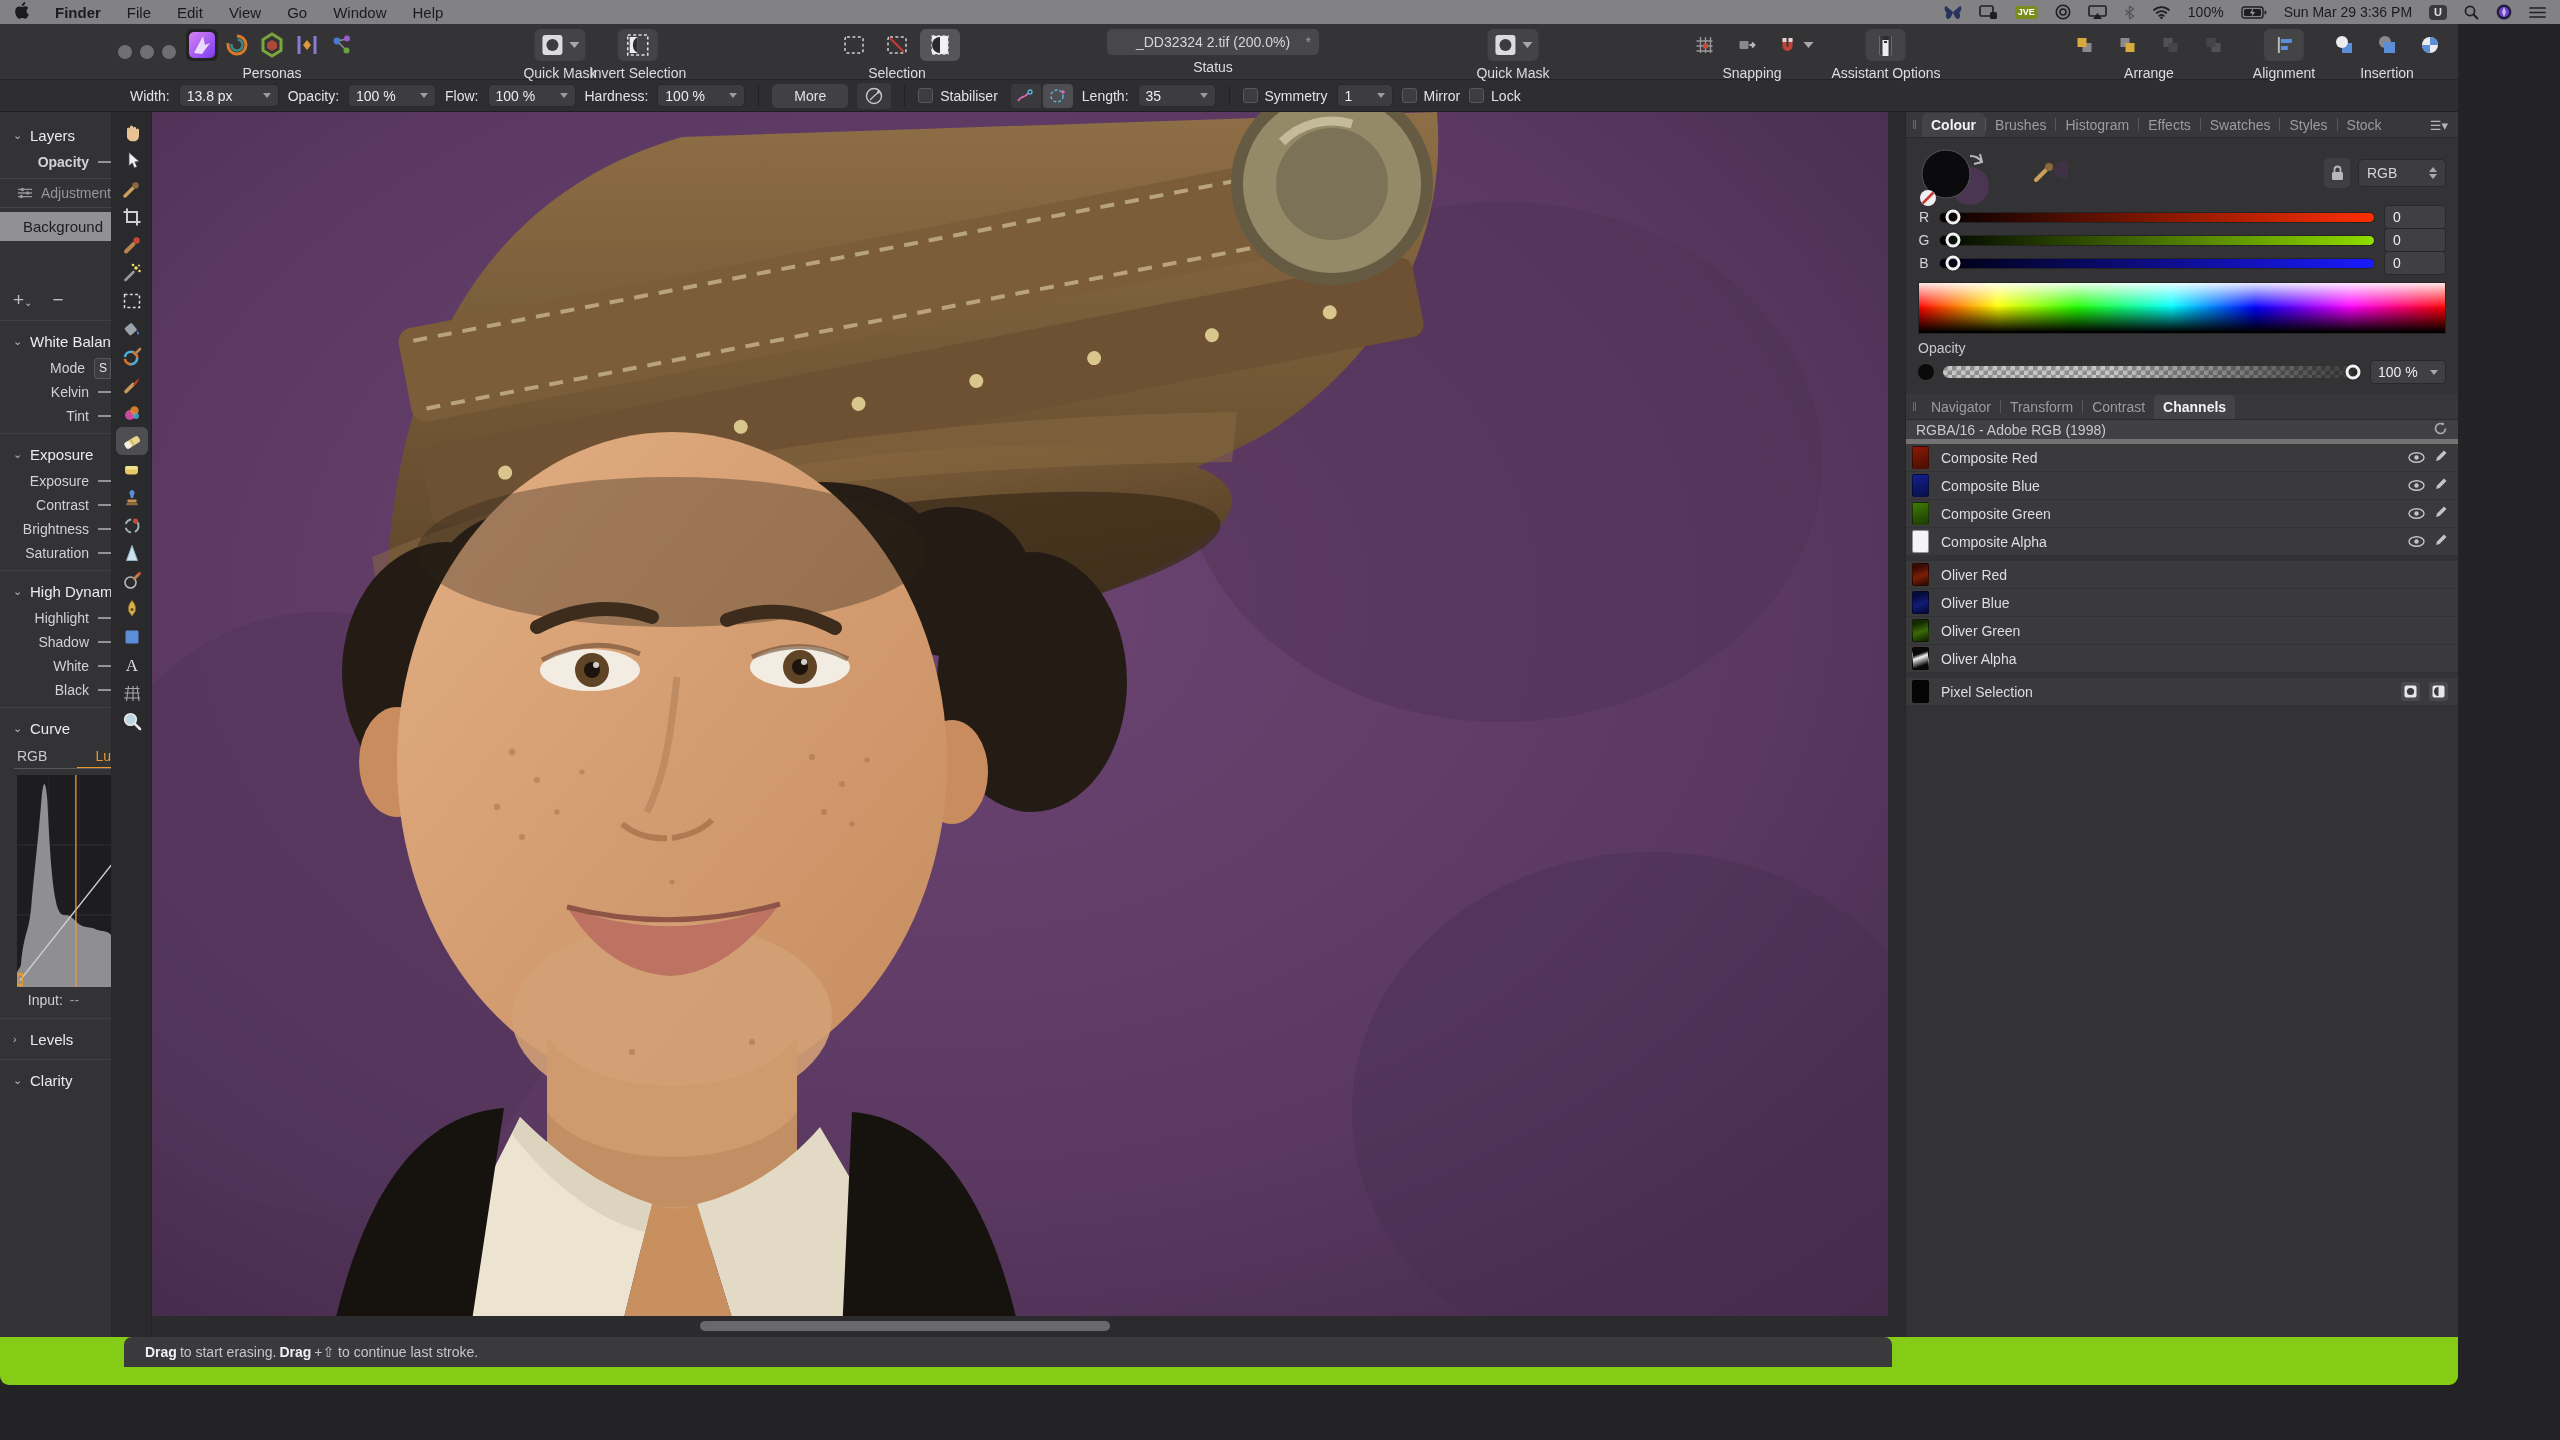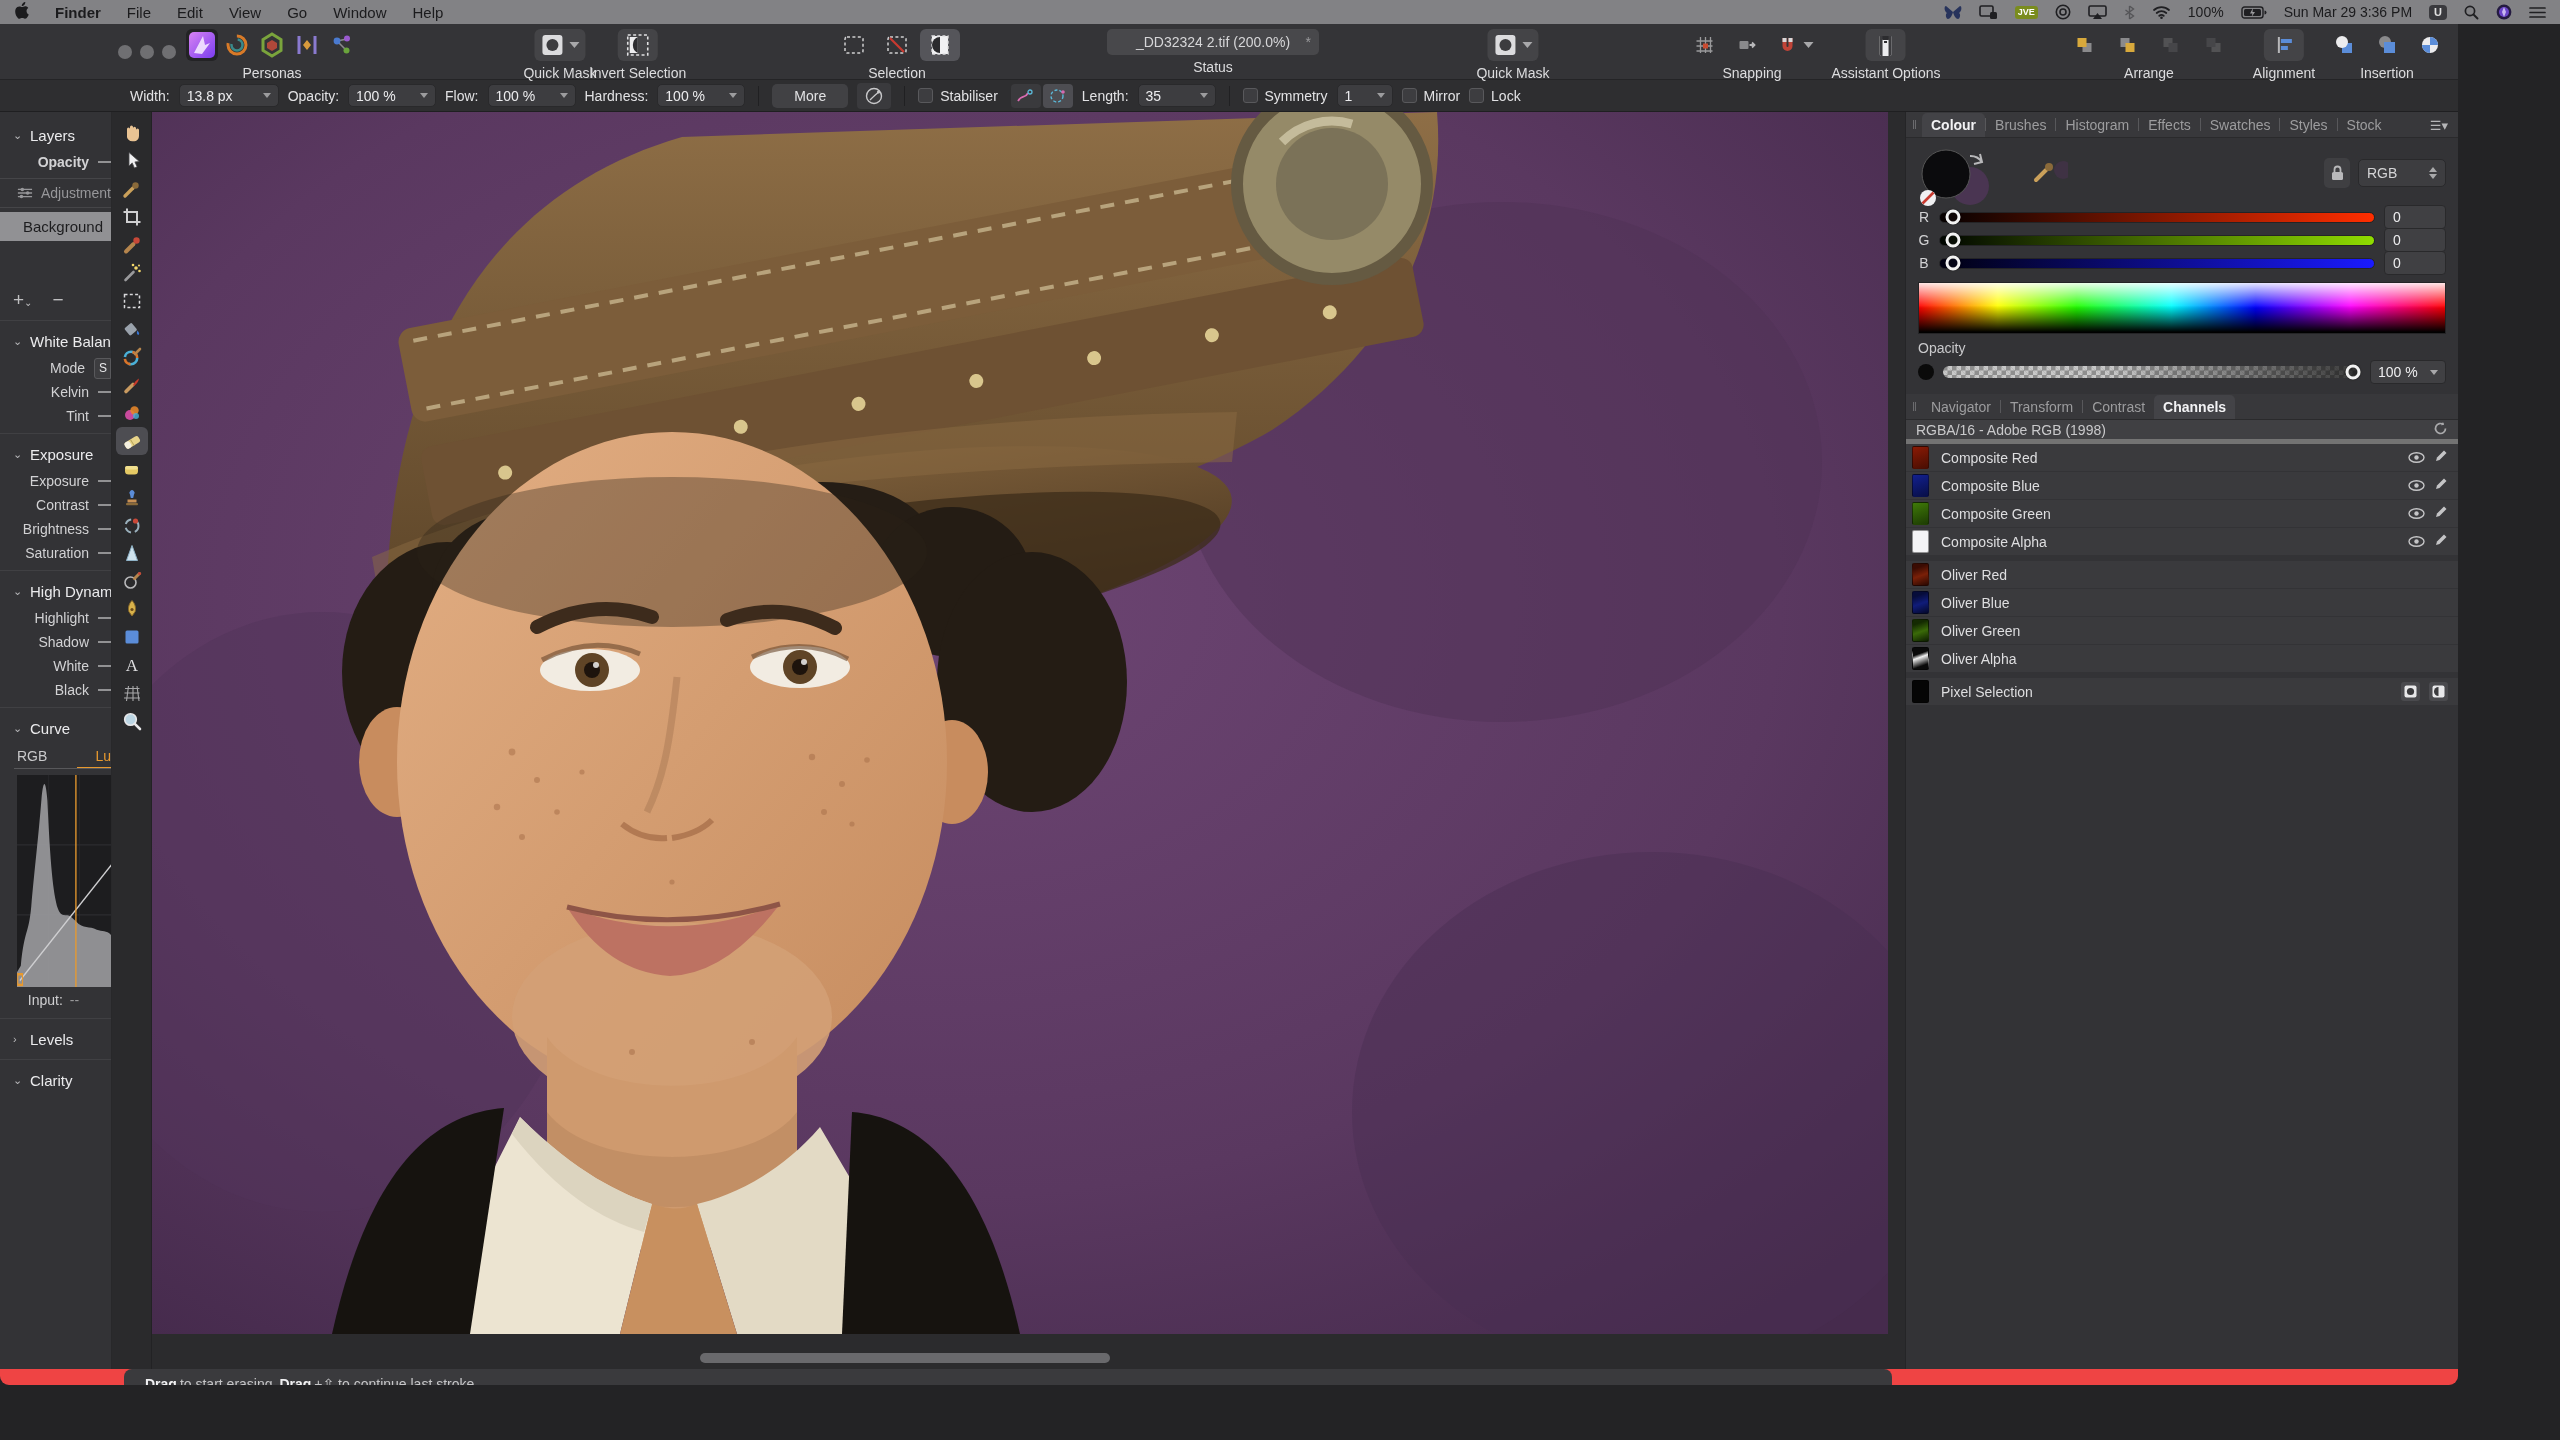--- a/index.html
+++ b/index.html
@@ -149,21 +149,21 @@
   .chrow { height:27px; background:#3a3a3d; display:flex; align-items:center; gap:12px;
     padding:0 10px 0 6px; margin-bottom:1px; }
   .chthumb { width:17px; height:23px; border-radius:2px; flex:none; border:1px solid rgba(0,0,0,.4); }
   .chname { color:#dedee0; }
   .chicons { margin-left:auto; display:flex; gap:9px; align-items:center; }
   .chgap { height:5px; }
   .sqbtn { width:19px; height:19px; background:#4a4a4e; border-radius:3px;
     display:flex; align-items:center; justify-content:center; }
 
   
-  .statusrow { height:16px; background:#ef4444; flex:none; position:relative;padding-left:48px; }
+  .statusrow { height:48px; background:#84cc16; flex:none; position:relative;padding-left:48px; }
   .statuspillbar { position:absolute; left:124px; top:0; width:1768px; height:30px;
     background:#3a3a3d; border-radius:8px 8px 0 0; display:flex; align-items:center;
     padding-left:18px; font-size:14px; color:#c6c6c8; }
   .statuspillbar b { color:#f0f0f2; margin:0 3px; }
 </style>
 </head>
 <body>
 
 <div class="menubar">
   <span>

